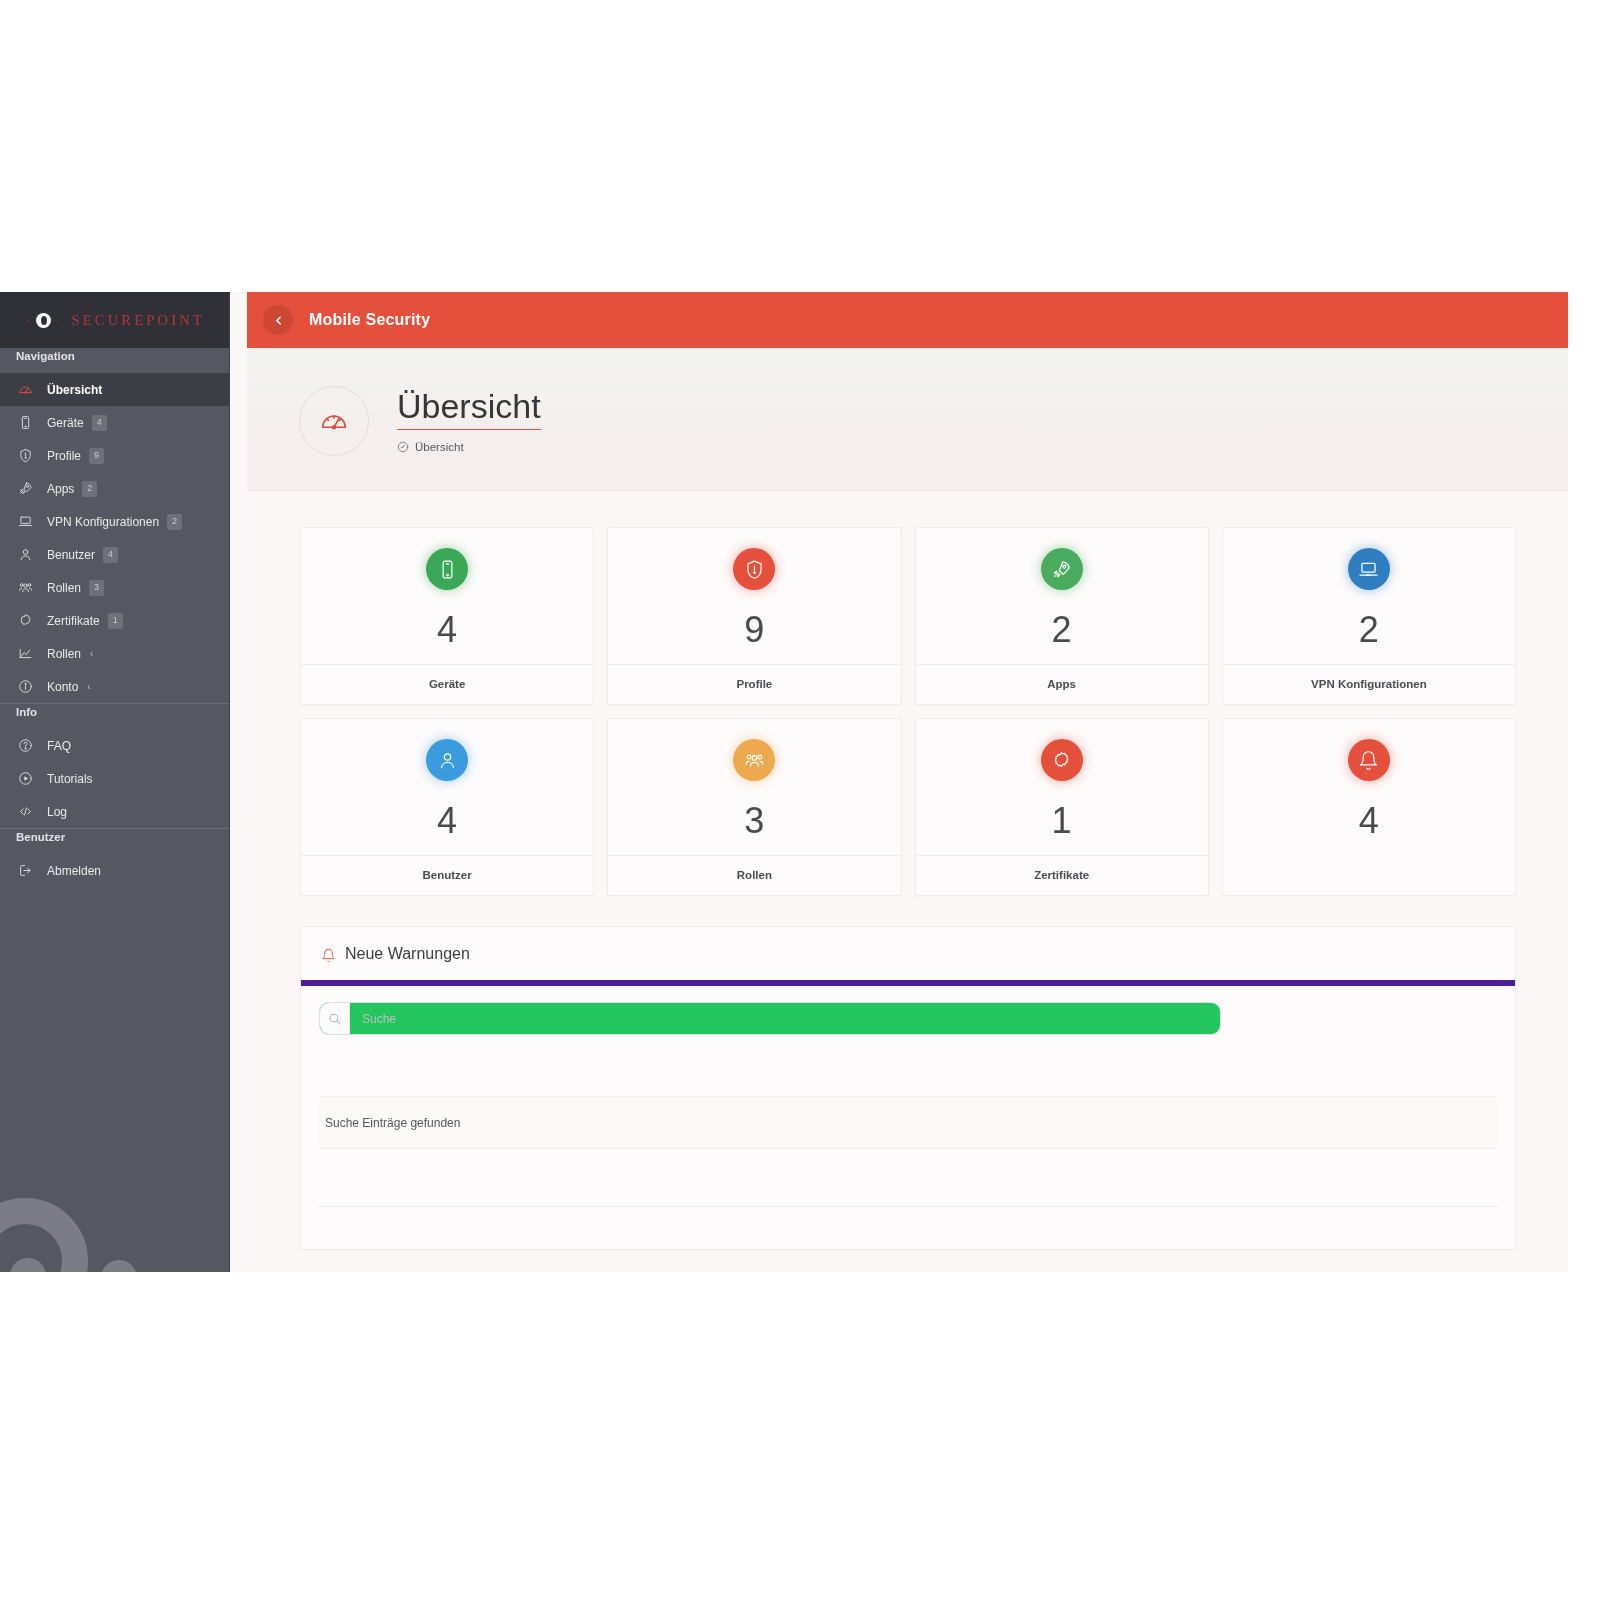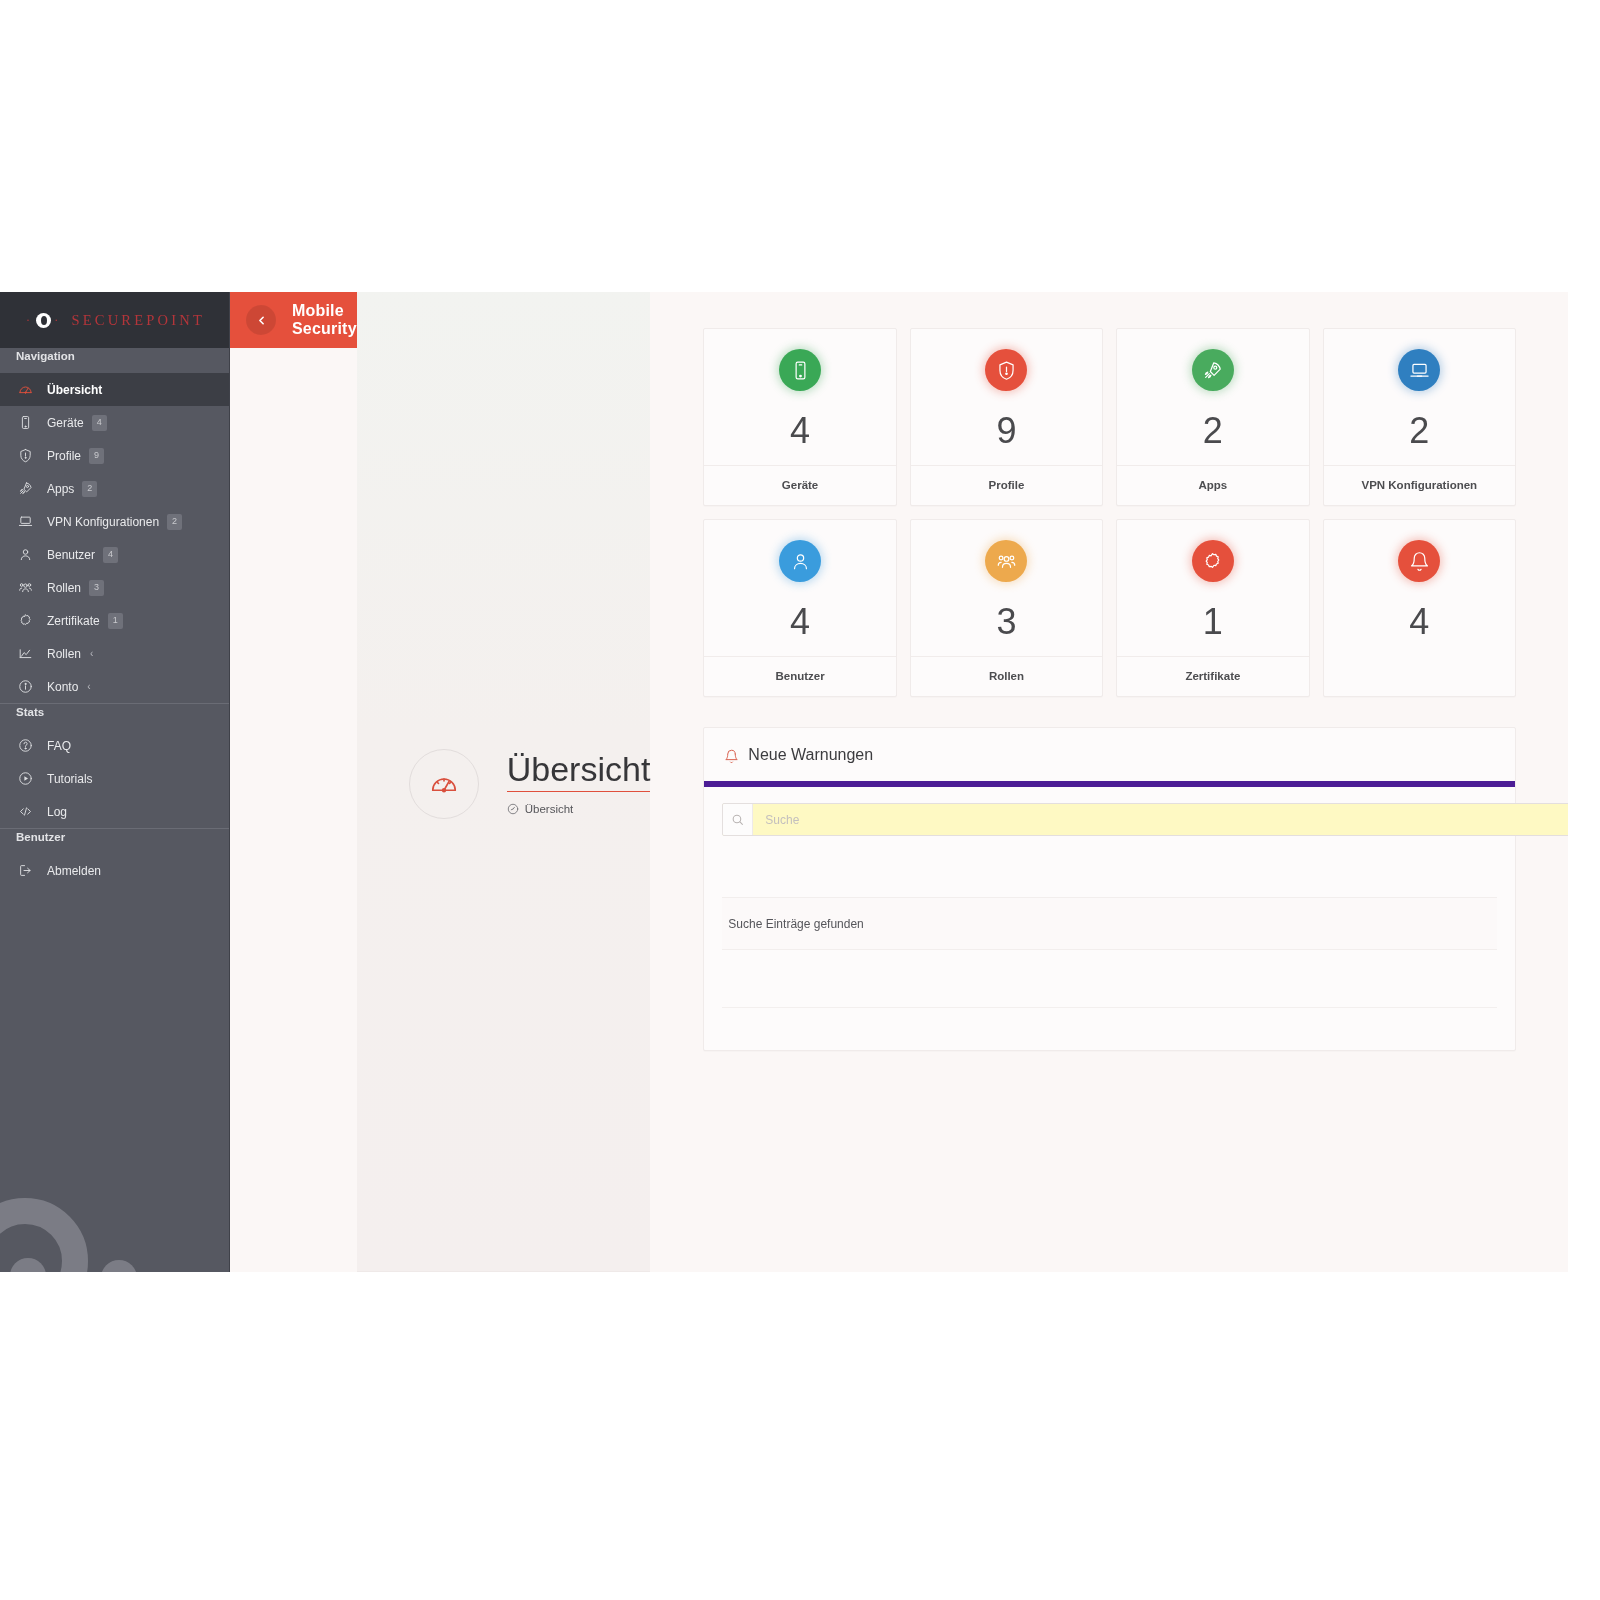--- a/index.html
+++ b/index.html
@@ -164,23 +164,24 @@
     left: 139px; bottom: 28px;
     width: 36px; height: 36px;
     border-radius: 50%;
     background: #9a9ba3;
   }
 
   
   .main {
     flex: 1 1 auto;
     display: flex;
-    flex-direction: row;
+    flex-direction: column;
     min-width: 0;
     background: #fbf7f6;
+    margin-left: 17px;
   }
 
   .topbar {
     height: 56px;
     flex: 0 0 56px;
     background: #e5503c;
     display: flex;
     align-items: center;
     padding-left: 16px;
   }
@@ -323,22 +324,22 @@
     font-weight: 400;
   }
   .panel-body { padding: 16px 18px 0 18px; }
 
   .searchrow {
     display: flex;
     align-items: stretch;
     width: 902px;
     height: 33px;
     border: 1px solid #e4dfde;
-    border-radius: 2px;
-    background: #fef9c3;
+    border-radius: 10px;
+    background: #22c55e;
     overflow: hidden;
   }
   .search-ico {
     width: 30px;
     flex: 0 0 30px;
     display: flex;
     align-items: center;
     justify-content: center;
     color: #b9b4b3;
     border-right: 1px solid #eeeae9;
@@ -498,21 +499,21 @@
             <svg width="15" height="15" viewBox="0 0 24 24" fill="none" stroke="currentColor" stroke-width="1.5" stroke-linecap="round" stroke-linejoin="round">
               <circle cx="12" cy="12" r="9.2"></circle>
               <line x1="12" y1="11" x2="12" y2="16.4"></line>
               <circle cx="12" cy="7.9" r=".95" fill="currentColor"></circle>
             </svg>
           </span>
           <span class="nav-label">Konto</span>
           <span class="nav-caret">‹</span>
         </div>
         <div class="nav-divider"></div>
-        <div class="nav-section-title">Stats</div>
+        <div class="nav-section-title">Info</div>
         <div class="nav-item">
           <span class="nav-ico">
             <svg width="15" height="15" viewBox="0 0 24 24" fill="none" stroke="currentColor" stroke-width="1.5" stroke-linecap="round" stroke-linejoin="round">
               <circle cx="12" cy="12" r="9.2"></circle>
               <path d="M9.6 9.2a2.5 2.5 0 1 1 3.3 2.4c-.6.3-.9.8-.9 1.5v.5"></path>
               <circle cx="12" cy="16.6" r=".95" fill="currentColor"></circle>
             </svg>
           </span>
           <span class="nav-label">FAQ</span>
         </div>

